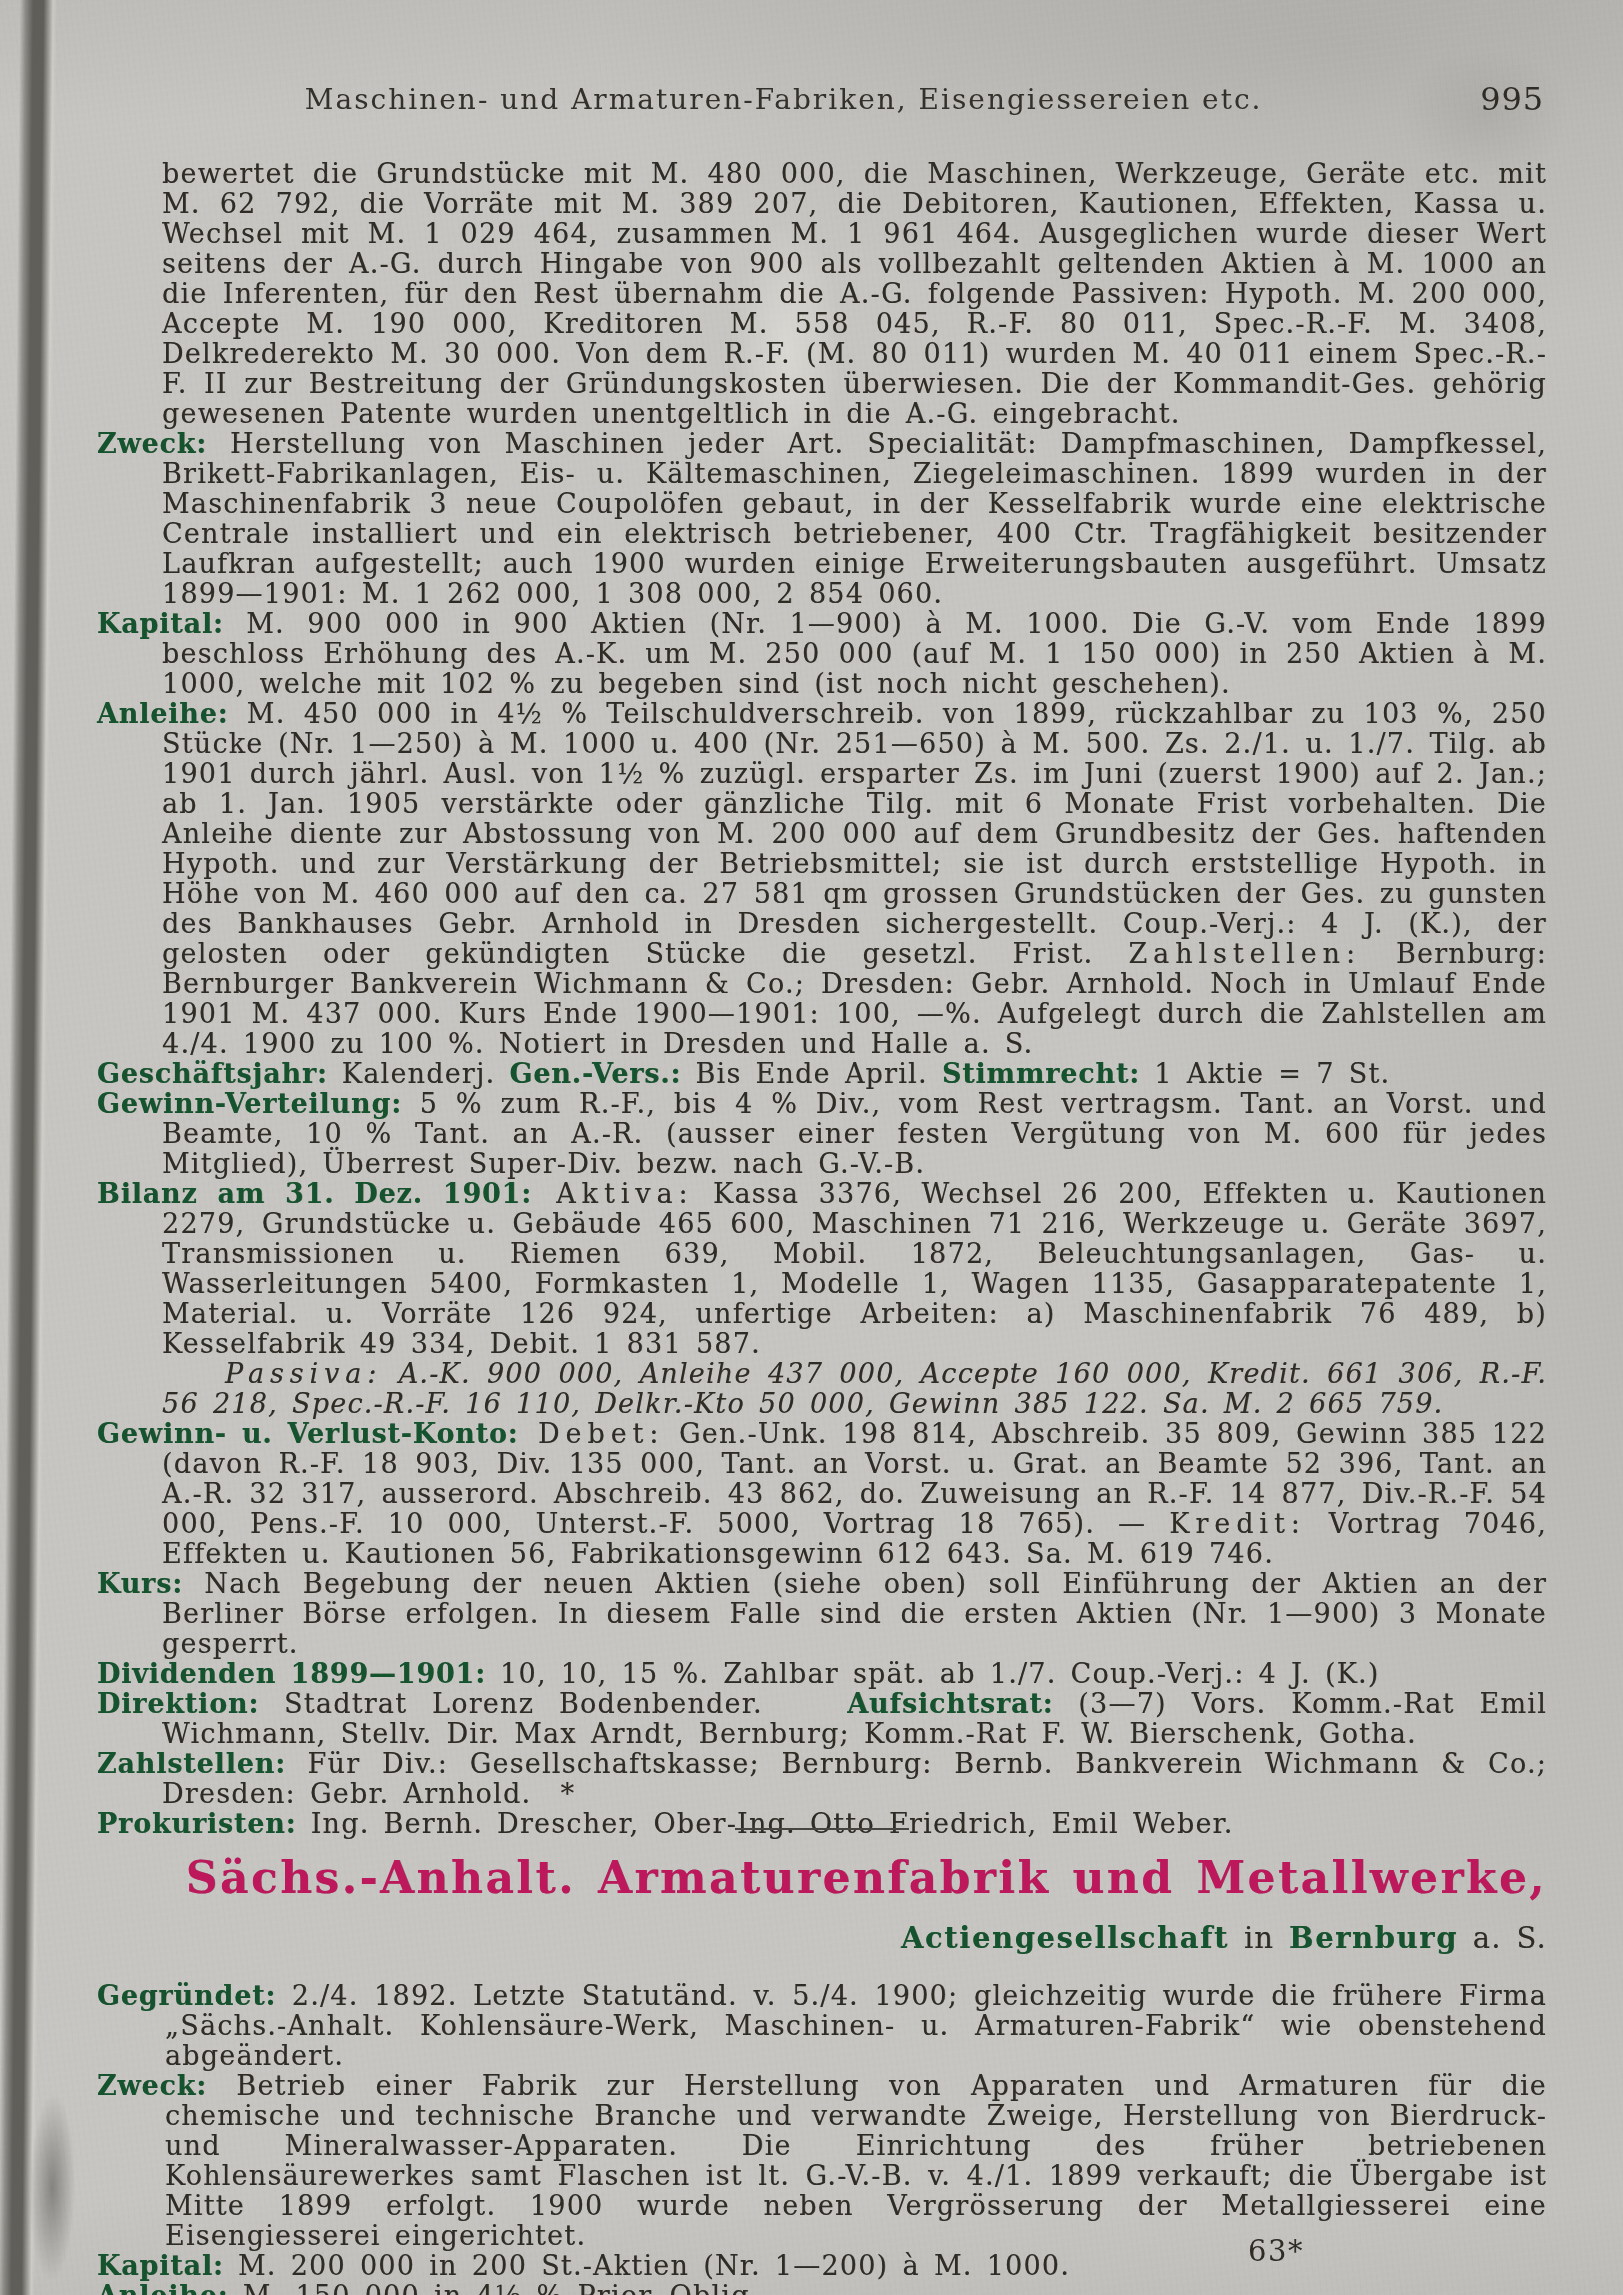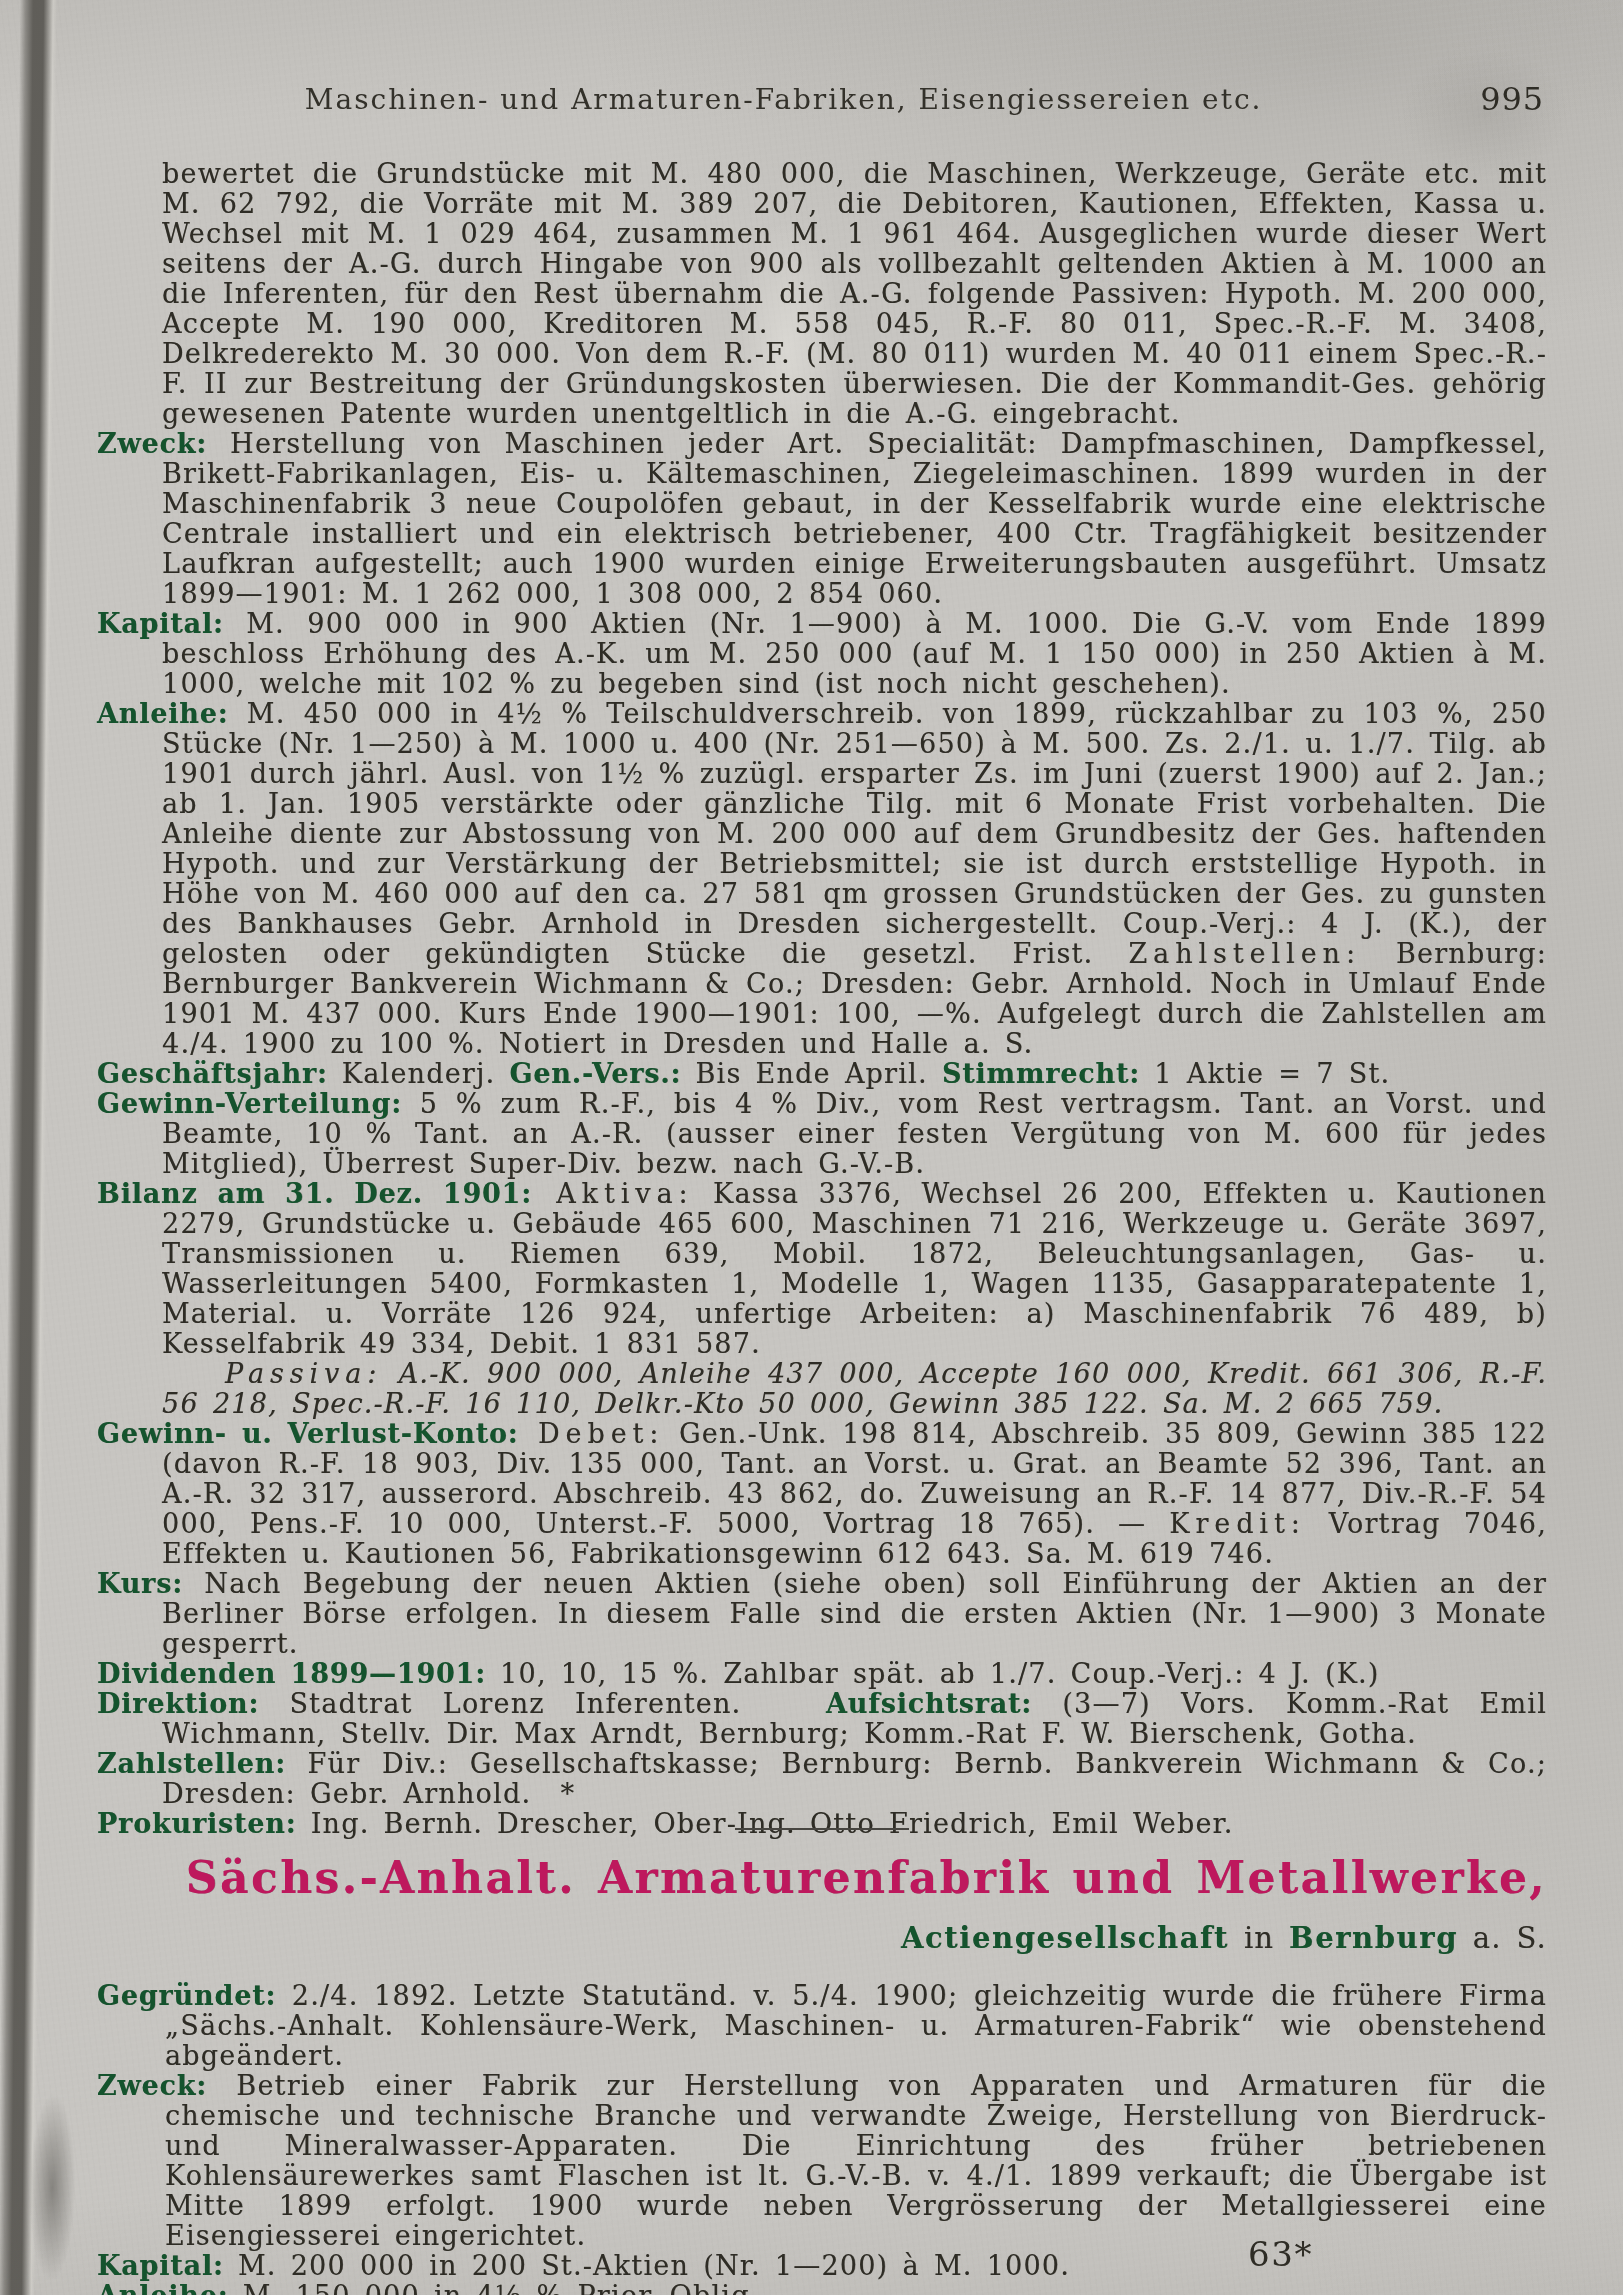--- a/index.html
+++ b/index.html
@@ -75,21 +75,21 @@
     text-align:right; font-weight:bold;
     font-size:44px; line-height:1.15; letter-spacing:2.4px;
     margin:23px 0 19px; padding:0; text-indent:0;
     color:#be185d;
   }
   .company-subheading {
     text-align:right; font-size:29px; margin:0 0 28px; text-indent:0;
   }
   .company-subheading .seg-b { letter-spacing:1.6px; }
 
-  .footer-mark { position:absolute; left:1248px; top:2234px; font-size:34px; letter-spacing:1.6px;text-align:center; }
+  .footer-mark { position:absolute; left:1248px; top:2234px; font-size:29px; letter-spacing:1.6px;text-align:center; }
 </style>
 </head>
 <body>
 
 <div class="scan-texture"></div>
 <div class="binding-band"></div>
 <div class="binding-blob"></div>
 <div class="stain-1"></div>
 <div class="stain-2"></div>
 
@@ -103,21 +103,21 @@
     <p class="para"><span class="seg-b">Zweck:</span><span class="seg-p"> Herstellung von Maschinen jeder Art. Specialität: Dampfmaschinen, Dampfkessel, Brikett-Fabrikanlagen, Eis- u. Kältemaschinen, Ziegeleimaschinen. 1899 wurden in der Maschinenfabrik 3 neue Coupolöfen gebaut, in der Kesselfabrik wurde eine elektrische Centrale installiert und ein elektrisch betriebener, 400 Ctr. Tragfähigkeit besitzender Laufkran aufgestellt; auch 1900 wurden einige Erweiterungsbauten ausgeführt. Umsatz 1899—1901: M. 1 262 000, 1 308 000, 2 854 060.</span></p>
     <p class="para"><span class="seg-b">Kapital:</span><span class="seg-p"> M. 900 000 in 900 Aktien (Nr. 1—900) à M. 1000. Die G.-V. vom Ende 1899 beschloss Erhöhung des A.-K. um M. 250 000 (auf M. 1 150 000) in 250 Aktien à M. 1000, welche mit 102 % zu begeben sind (ist noch nicht geschehen).</span></p>
     <p class="para"><span class="seg-b">Anleihe:</span><span class="seg-p"> M. 450 000 in 4½ % Teilschuldverschreib. von 1899, rückzahlbar zu 103 %, 250 Stücke (Nr. 1—250) à M. 1000 u. 400 (Nr. 251—650) à M. 500. Zs. 2./1. u. 1./7. Tilg. ab 1901 durch jährl. Ausl. von 1½ % zuzügl. ersparter Zs. im Juni (zuerst 1900) auf 2. Jan.; ab 1. Jan. 1905 verstärkte oder gänzliche Tilg. mit 6 Monate Frist vorbehalten. Die Anleihe diente zur Abstossung von M. 200 000 auf dem Grundbesitz der Ges. haftenden Hypoth. und zur Verstärkung der Betriebsmittel; sie ist durch erststellige Hypoth. in Höhe von M. 460 000 auf den ca. 27 581 qm grossen Grundstücken der Ges. zu gunsten des Bankhauses Gebr. Arnhold in Dresden sichergestellt. Coup.-Verj.: 4 J. (K.), der gelosten oder gekündigten Stücke die gesetzl. Frist. </span><span class="seg-g">Zahlstellen:</span><span class="seg-p"> Bernburg: Bernburger Bankverein Wichmann &amp; Co.; Dresden: Gebr. Arnhold. Noch in Umlauf Ende 1901 M. 437 000. Kurs Ende 1900—1901: 100, —%. Aufgelegt durch die Zahlstellen am 4./4. 1900 zu 100 %. Notiert in Dresden und Halle a. S.</span></p>
     <p class="para"><span class="seg-b">Geschäftsjahr:</span><span class="seg-p"> Kalenderj. </span><span class="seg-b">Gen.-Vers.:</span><span class="seg-p"> Bis Ende April. </span><span class="seg-b">Stimmrecht:</span><span class="seg-p"> 1 Aktie = 7 St.</span></p>
     <p class="para"><span class="seg-b">Gewinn-Verteilung:</span><span class="seg-p"> 5 % zum R.-F., bis 4 % Div., vom Rest vertragsm. Tant. an Vorst. und Beamte, 10 % Tant. an A.-R. (ausser einer festen Vergütung von M. 600 für jedes Mitglied), Überrest Super-Div. bezw. nach G.-V.-B.</span></p>
     <p class="para"><span class="seg-b">Bilanz am 31. Dez. 1901:</span><span class="seg-g"> Aktiva:</span><span class="seg-p"> Kassa 3376, Wechsel 26 200, Effekten u. Kautionen 2279, Grundstücke u. Gebäude 465 600, Maschinen 71 216, Werkzeuge u. Geräte 3697, Transmissionen u. Riemen 639, Mobil. 1872, Beleuchtungsanlagen, Gas- u. Wasserleitungen 5400, Formkasten 1, Modelle 1, Wagen 1135, Gasapparatepatente 1, Material. u. Vorräte 126 924, unfertige Arbeiten: a) Maschinenfabrik 76 489, b) Kesselfabrik 49 334, Debit. 1 831 587.</span></p>
     <p class="para inset"><span class="seg-g">Passiva:</span><span class="seg-p"> A.-K. 900 000, Anleihe 437 000, Accepte 160 000, Kredit. 661 306, R.-F. 56 218, Spec.-R.-F. 16 110, Delkr.-Kto 50 000, Gewinn 385 122. Sa. M. 2 665 759.</span></p>
     <p class="para"><span class="seg-b">Gewinn- u. Verlust-Konto:</span><span class="seg-g"> Debet:</span><span class="seg-p"> Gen.-Unk. 198 814, Abschreib. 35 809, Gewinn 385 122 (davon R.-F. 18 903, Div. 135 000, Tant. an Vorst. u. Grat. an Beamte 52 396, Tant. an A.-R. 32 317, ausserord. Abschreib. 43 862, do. Zuweisung an R.-F. 14 877, Div.-R.-F. 54 000, Pens.-F. 10 000, Unterst.-F. 5000, Vortrag 18 765). — </span><span class="seg-g">Kredit:</span><span class="seg-p"> Vortrag 7046, Effekten u. Kautionen 56, Fabrikationsgewinn 612 643. Sa. M. 619 746.</span></p>
     <p class="para"><span class="seg-b">Kurs:</span><span class="seg-p"> Nach Begebung der neuen Aktien (siehe oben) soll Einführung der Aktien an der Berliner Börse erfolgen. In diesem Falle sind die ersten Aktien (Nr. 1—900) 3 Monate gesperrt.</span></p>
     <p class="para"><span class="seg-b">Dividenden 1899—1901:</span><span class="seg-p"> 10, 10, 15 %. Zahlbar spät. ab 1./7. Coup.-Verj.: 4 J. (K.)</span></p>
-    <p class="para"><span class="seg-b">Direktion:</span><span class="seg-p"> Stadtrat Lorenz Inferenten.   </span><span class="seg-b">Aufsichtsrat:</span><span class="seg-p"> (3—7) Vors. Komm.-Rat Emil Wichmann, Stellv. Dir. Max Arndt, Bernburg; Komm.-Rat F. W. Bierschenk, Gotha.</span></p>
+    <p class="para"><span class="seg-b">Direktion:</span><span class="seg-p"> Stadtrat Lorenz Bodenbender.   </span><span class="seg-b">Aufsichtsrat:</span><span class="seg-p"> (3—7) Vors. Komm.-Rat Emil Wichmann, Stellv. Dir. Max Arndt, Bernburg; Komm.-Rat F. W. Bierschenk, Gotha.</span></p>
     <p class="para"><span class="seg-b">Zahlstellen:</span><span class="seg-p"> Für Div.: Gesellschaftskasse; Bernburg: Bernb. Bankverein Wichmann &amp; Co.; Dresden: Gebr. Arnhold.  *</span></p>
     <p class="para"><span class="seg-b">Prokuristen:</span><span class="seg-p"> Ing. Bernh. Drescher, Ober-Ing. Otto Friedrich, Emil Weber.</span></p>
   </div>
 
 <div class="section-2 text-col">
   <div class="entry-divider"></div>
   <p class="company-heading">Sächs.-Anhalt. Armaturenfabrik und Metallwerke,</p>
   <p class="company-subheading"><span class="seg-b">Actiengesellschaft</span><span class="seg-p"> in </span><span class="seg-b">Bernburg</span><span class="seg-p"> a. S.</span></p>
   <div>
       <p class="para"><span class="seg-b">Gegründet:</span><span class="seg-p"> 2./4. 1892. Letzte Statutänd. v. 5./4. 1900; gleichzeitig wurde die frühere Firma „Sächs.-Anhalt. Kohlensäure-Werk, Maschinen- u. Armaturen-Fabrik“ wie obenstehend abgeändert.</span></p>

